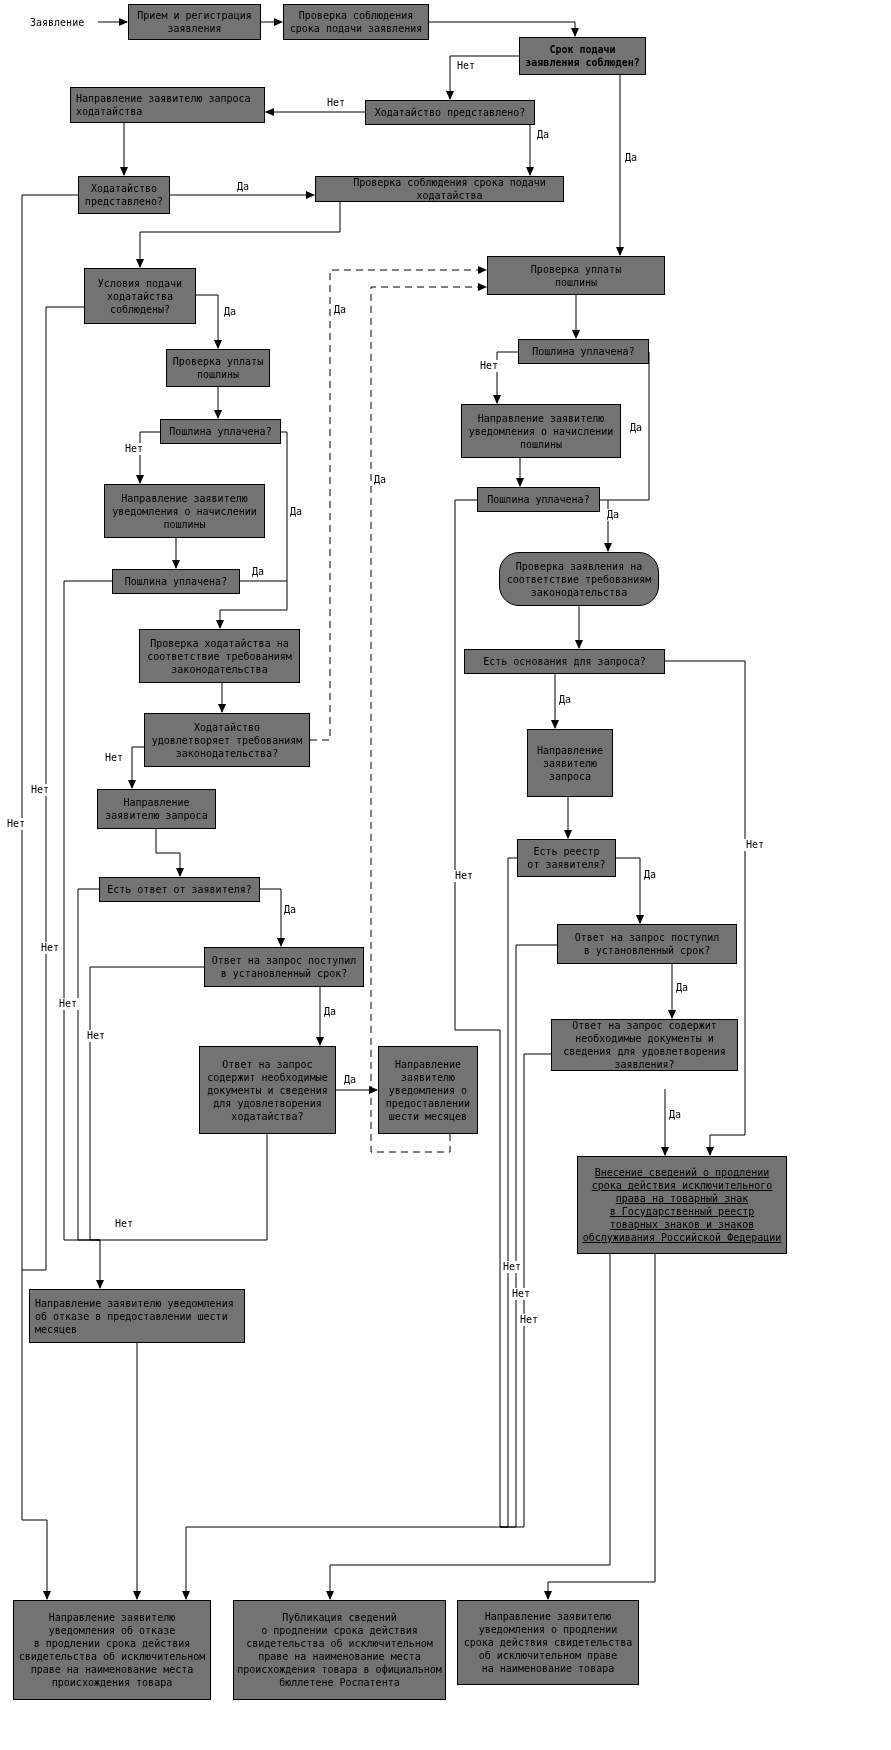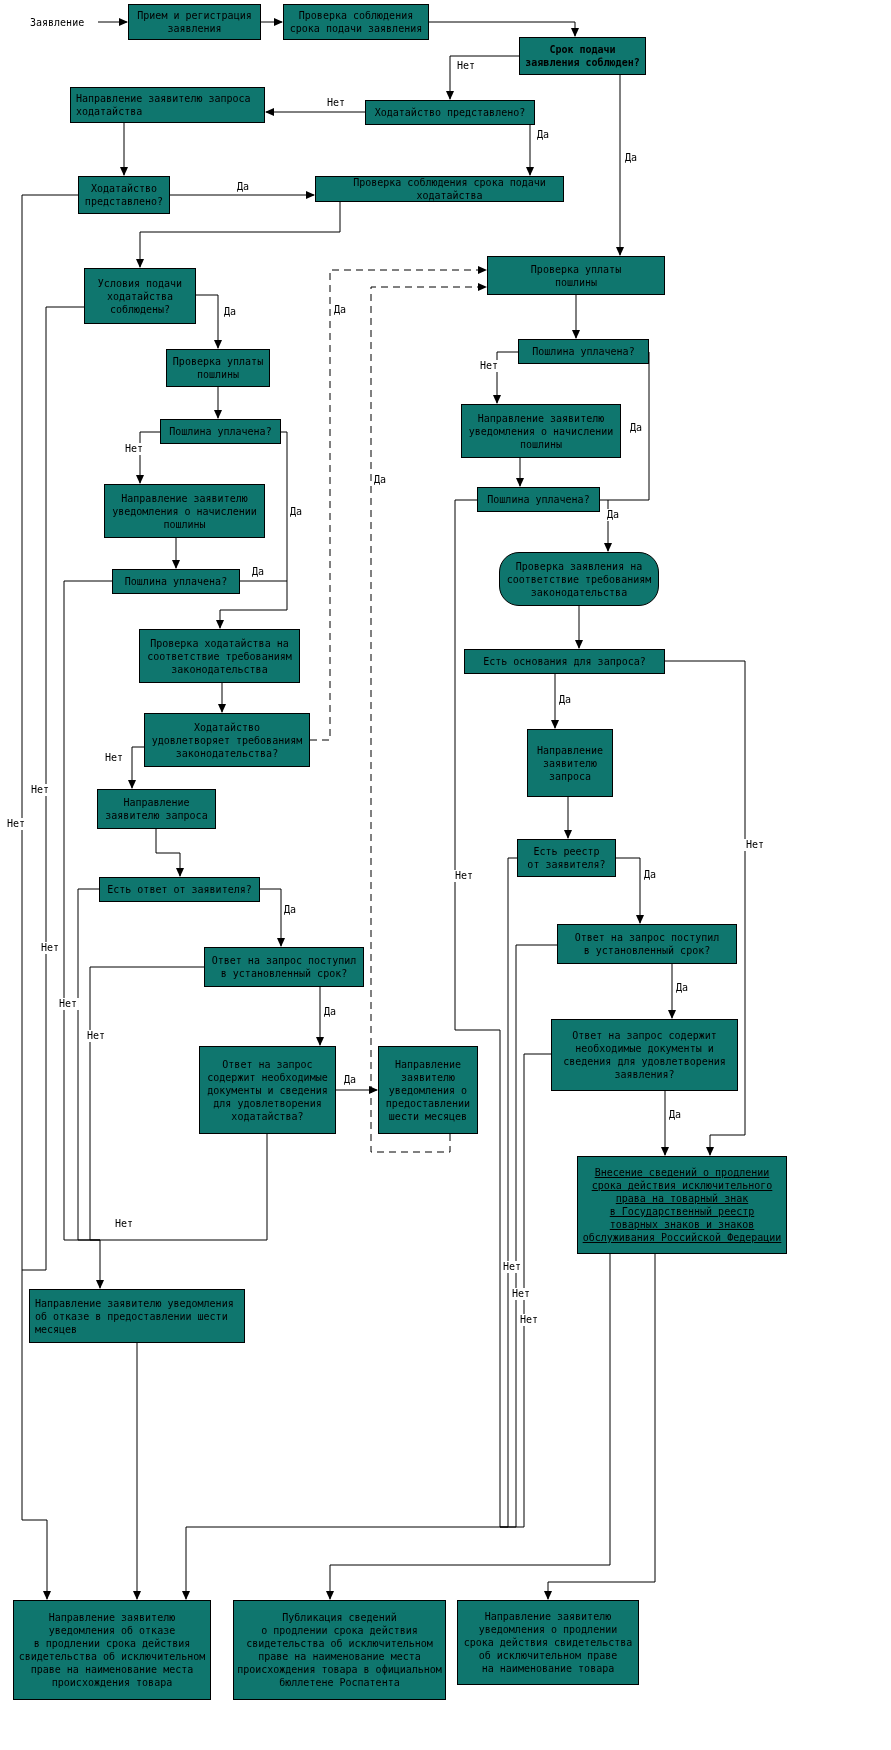--- a/index.html
+++ b/index.html
@@ -8,21 +8,21 @@
     width:891px;height:1750px;
     background:#fff;
     font-family:"DejaVu Sans Mono","Liberation Mono",monospace;
   }
   #edges-layer{position:absolute;left:0;top:0;width:891px;height:1750px;}
   #nodes-layer,#labels-layer{position:absolute;left:0;top:0;width:0;height:0;}
   .node{
     position:absolute;
     box-sizing:border-box;
     border:1px solid #000;
-    background:#0f766e;
+    background:#737373;
     color:#000;
     font:10px/13px "DejaVu Sans Mono","Liberation Mono",monospace;
     display:flex;align-items:center;justify-content:center;
     text-align:center;
     white-space:pre-line;
     padding:1px 2px;
   }
   .node.plain{border:none;background:transparent;justify-content:flex-start;text-align:left;}
   .node.left{justify-content:flex-start;text-align:left;padding-left:5px;}
   .edge-label{
@@ -154,21 +154,21 @@
 соответствие требованиям
 законодательства</div>
       <div class="node" style="left: 464px; top: 649px; width: 201px; height: 25px;">Есть основания для запроса?</div>
       <div class="node" style="left: 527px; top: 729px; width: 86px; height: 68px;">Направление
 заявителю
 запроса</div>
       <div class="node" style="left: 517px; top: 839px; width: 99px; height: 38px;">Есть реестр
 от заявителя?</div>
       <div class="node" style="left: 557px; top: 924px; width: 180px; height: 40px;">Ответ на запрос поступил
 в установленный срок?</div>
-      <div class="node" style="left: 551px; top: 1019px; width: 187px; height: 72px;">Ответ на запрос содержит
+      <div class="node" style="left: 551px; top: 1019px; width: 187px; height: 52px;">Ответ на запрос содержит
 необходимые документы и
 сведения для удовлетворения
 заявления?</div>
       <div class="node" style="left: 577px; top: 1156px; width: 210px; height: 98px; text-decoration: underline;">Внесение сведений о продлении
 срока действия исключительного
 права на товарный знак
 в Государственный реестр
 товарных знаков и знаков
 обслуживания Российской Федерации</div>
       <div class="node" style="left: 13px; top: 1600px; width: 198px; height: 100px;">Направление заявителю

